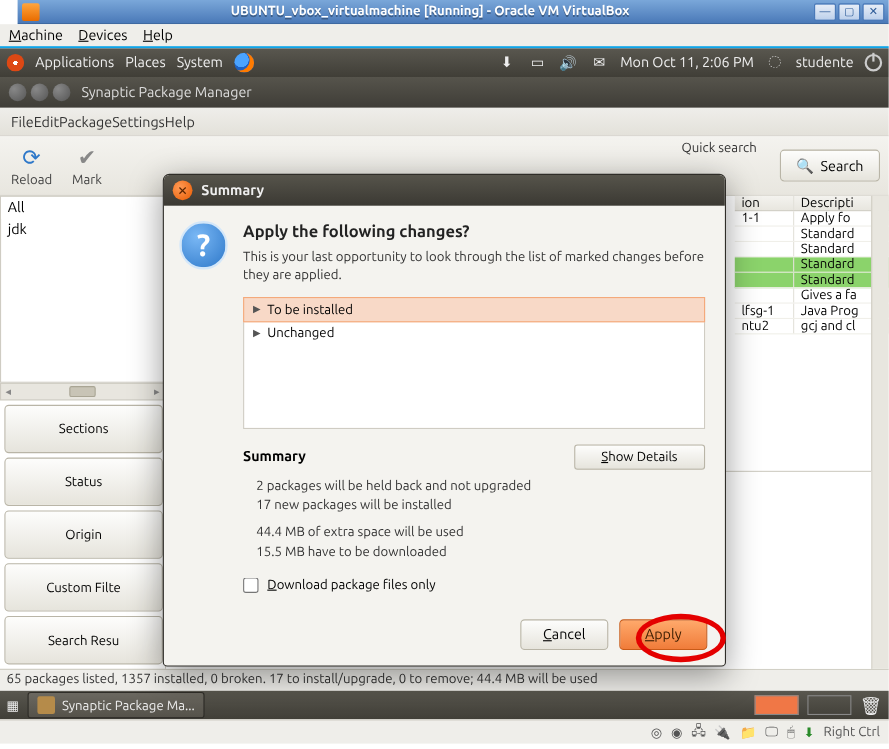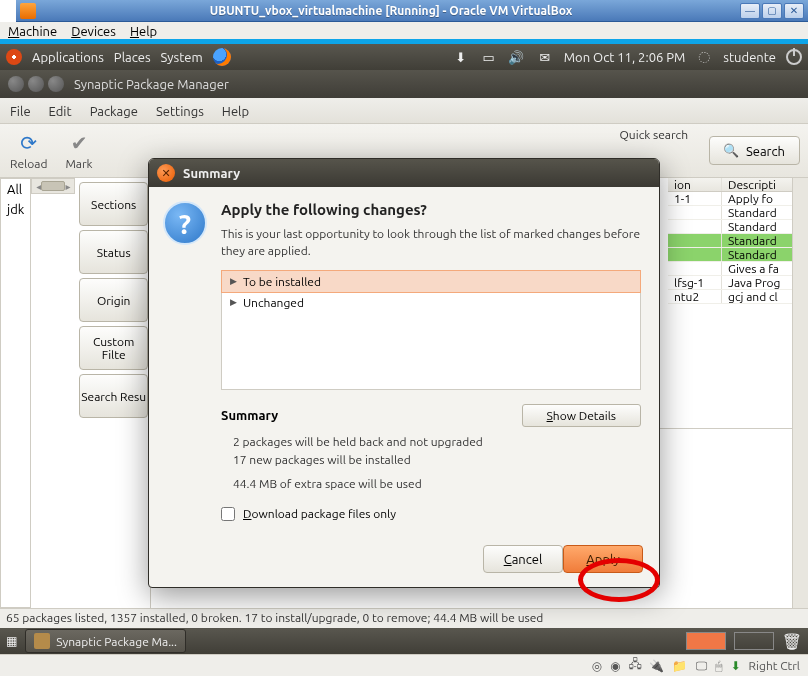--- a/index.html
+++ b/index.html
@@ -4,48 +4,48 @@
 <style>
 * { box-sizing: border-box; margin: 0; padding: 0; font-family: "Ubuntu", "DejaVu Sans", sans-serif; }
 body { background: #fff; width: 808px; height: 681px; overflow: hidden; position: relative; }
 
 
 .vbox-titlebar { height: 22px; background: linear-gradient(#7aa7d9,#4a79b8); display: flex; align-items: center; padding: 0 4px; color: #fff; font-size: 12px; border-bottom: 1px solid #2b5a97; margin-left: 16px; }
 .vbox-titlebar .icon { width: 16px; height: 16px; background: linear-gradient(#ffa53e,#e86c00); border-radius: 2px; margin-right: 6px; }
 .vbox-titlebar .title { flex: 1; text-align: center; font-weight: bold; text-shadow: 0 1px 0 rgba(0,0,0,.3);}
 .vbox-titlebar .winbtns { display: flex; gap: 2px; }
 .vbox-titlebar .winbtn { width: 20px; height: 16px; background: linear-gradient(#e8eef7,#bcd0eb); border: 1px solid #4a79b8; border-radius: 2px; display:flex; align-items:center; justify-content:center; font-size:10px; color:#2b5a97;}
-.vbox-menubar { height: 22px; background: #efeeea; display: flex; align-items: center; padding: 0 8px; font-size: 13px; gap: 14px; border-bottom: 5px solid #0ea5e9; }
+.vbox-menubar { height: 22px; background: #efeeea; display: flex; align-items: center; padding: 0 8px; font-size: 13px; gap: 14px; border-bottom: 2px solid #0ea5e9; }
 .vbox-menubar span u { text-decoration: underline; }
 
 
 .gnome-panel { height: 26px; background: linear-gradient(#59574f,#403e37); display: flex; align-items: center; color: #eee; font-size: 13px; padding: 0 6px; gap: 10px; }
 .gnome-panel .ubuntu-logo { width: 16px; height: 16px; border-radius: 50%; background: radial-gradient(circle at 50% 50%, #fff 2px, transparent 2px), #dd4814; position: relative; }
 .gnome-panel .menu-item { cursor: default; }
 .gnome-panel .ff { width:18px; height:18px; border-radius:50%; background: radial-gradient(circle at 35% 35%, #4aa3ff 40%, #1d60c2 42%); box-shadow: inset -4px -2px 0 0 #ff7b00; }
 .gnome-panel .spacer { flex: 1; }
 .gnome-panel .tray { display:flex; align-items:center; gap:10px; }
 .gnome-panel .tray .ico { display:inline-flex; align-items:center; justify-content:center; width:18px; height:18px; }
 .gnome-panel .tray .power { width:16px;height:16px;border:2px solid #ccc; border-radius:50%; position:relative;}
 .gnome-panel .tray .power::after{content:"";position:absolute;top:-3px;left:5px;width:2px;height:8px;background:#ccc;}
 
 
 .syn-titlebar { height: 28px; background: linear-gradient(#56544c,#3f3d37); display:flex; align-items:center; padding:0 8px; color:#ddd; font-size:13px; }
 .syn-titlebar .wbtns { display:flex; gap:4px; margin-right:10px;}
 .syn-titlebar .wbtn { width:16px;height:16px;border-radius:50%; background: radial-gradient(circle at 30% 30%, #888, #555); }
-.syn-menubar { height: 26px; background: linear-gradient(#efeeea,#e3e1da); display:flex; align-items:center; gap:18px; padding:0 10px; font-size:13px; color:#333; border-bottom:1px solid #cfccc3;}
+.syn-menubar { height: 26px; background: linear-gradient(#efeeea,#e3e1da); display:flex; align-items:center; gap:0; padding:0 10px; font-size:13px; color:#333; border-bottom:1px solid #cfccc3;}
 .syn-toolbar { height: 54px; background: linear-gradient(#f4f3ef,#e8e6df); display:flex; align-items:center; padding:0 10px; gap:18px; border-bottom:1px solid #cfccc3; position:relative;}
 .tool-btn { display:flex; flex-direction:column; align-items:center; font-size:12px; color:#444; gap:2px;}
 .tool-btn .sym { font-size:20px; }
 .quick-search { position:absolute; right:120px; top:4px; font-size:12px; color:#333;text-align:right; }
 .search-btn { position:absolute; right:8px; top:12px; background:linear-gradient(#fdfdfc,#e6e4dc); border:1px solid #b9b5a7; border-radius:4px; padding:6px 14px; font-size:13px; display:flex; align-items:center; gap:6px;}
 
 
 .main { display:flex; height: 430px; background:#fff; }
-.left { width:150px; display:flex; flex-direction:row; }
+.left { width:150px; display:flex; flex-direction:column; }
 .cat-list { flex:1; border:1px solid #cfccc3; background:#fff; font-size:13px; }
 .cat-list div { padding:3px 6px; }
 .cat-list .sel { background:#fff; }
 .left-scroll { height:16px; background:#e8e6df; border:1px solid #cfccc3; display:flex; align-items:center; justify-content:space-between; padding:0 4px; font-size:10px; color:#888;}
 .left-scroll .thumb { width:24px; height:10px; background:#c8c4b6; border:1px solid #a9a594; border-radius:2px;}
 .left-buttons { display:flex; flex-direction:column; gap:4px; padding:4px 2px 4px 4px; }
 .left-buttons button { height:44px; background:linear-gradient(#fdfdfc,#e6e4dc); border:1px solid #b9b5a7; border-radius:4px; font-size:12px; text-align:center;}
 
 .right { flex:1; position:relative; border-left:1px solid #cfccc3;}
 .pkg-table { position:absolute; right:0; top:0; width:140px; font-size:12px; }
@@ -85,21 +85,21 @@
 .change-list .item{padding:4px 8px;display:flex;align-items:center;gap:6px;}
 .change-list .item.sel{background:#f8d9c7;border:1px solid #f4a97b;margin:-1px;}
 .change-list .tri{font-size:9px;color:#555;}
 .dlg-summary { margin-top:14px; }
 .dlg-summary .hdr-row{display:flex;align-items:center;justify-content:space-between;margin-bottom:6px;}
 .dlg-summary h3{font-size:13px;font-weight:bold;}
 .show-details{background:linear-gradient(#fdfdfc,#e6e4dc);border:1px solid #b9b5a7;border-radius:3px;padding:4px 24px;font-size:12px;}
 .dlg-summary .lines{font-size:12px;color:#333;line-height:1.5;padding-left:12px;}
 .dlg-check{margin-top:14px;display:flex;align-items:center;gap:8px;font-size:12px;}
 .dlg-check input{width:14px;height:14px;}
-.dlg-buttons{display:flex;justify-content:flex-end;gap:0;padding:10px 16px 14px;}
+.dlg-buttons{display:flex;justify-content:flex-end;gap:10px;padding:10px 16px 14px;}
 .dlg-buttons button{min-width:80px;padding:6px 18px;background:linear-gradient(#fdfdfc,#e6e4dc);border:1px solid #b9b5a7;border-radius:4px;font-size:13px;}
 .dlg-buttons button.primary{background:linear-gradient(#ffa96b,#f07c3a);border-color:#c85a18;color:#3a1c00;}
 
 
 .annot-circle{position:absolute;border:5px solid #e40000;border-radius:50%;pointer-events:none;}
 </style>
 </head>
 <body>
 
 <div class="vbox-titlebar">
@@ -281,20 +281,21 @@
       <div class="dlg-summary">
         <div class="hdr-row">
           <h3>Summary</h3>
           <button class="show-details"><u>S</u>how Details</button>
         </div>
         <div class="lines">
           <div>2 packages will be held back and not upgraded</div>
           <div>17 new packages will be installed</div>
           <div style="height:6px"></div>
           <div>44.4 MB of extra space will be used</div>
+          <div>15.5 MB have to be downloaded</div>
         </div>
       </div>
       <label class="dlg-check">
         <input type="checkbox" style="">
         <span><u>D</u>ownload package files only</span>
       </label>
     </div>
   </div>
   <div class="dlg-buttons">
     <button><u>C</u>ancel</button>

